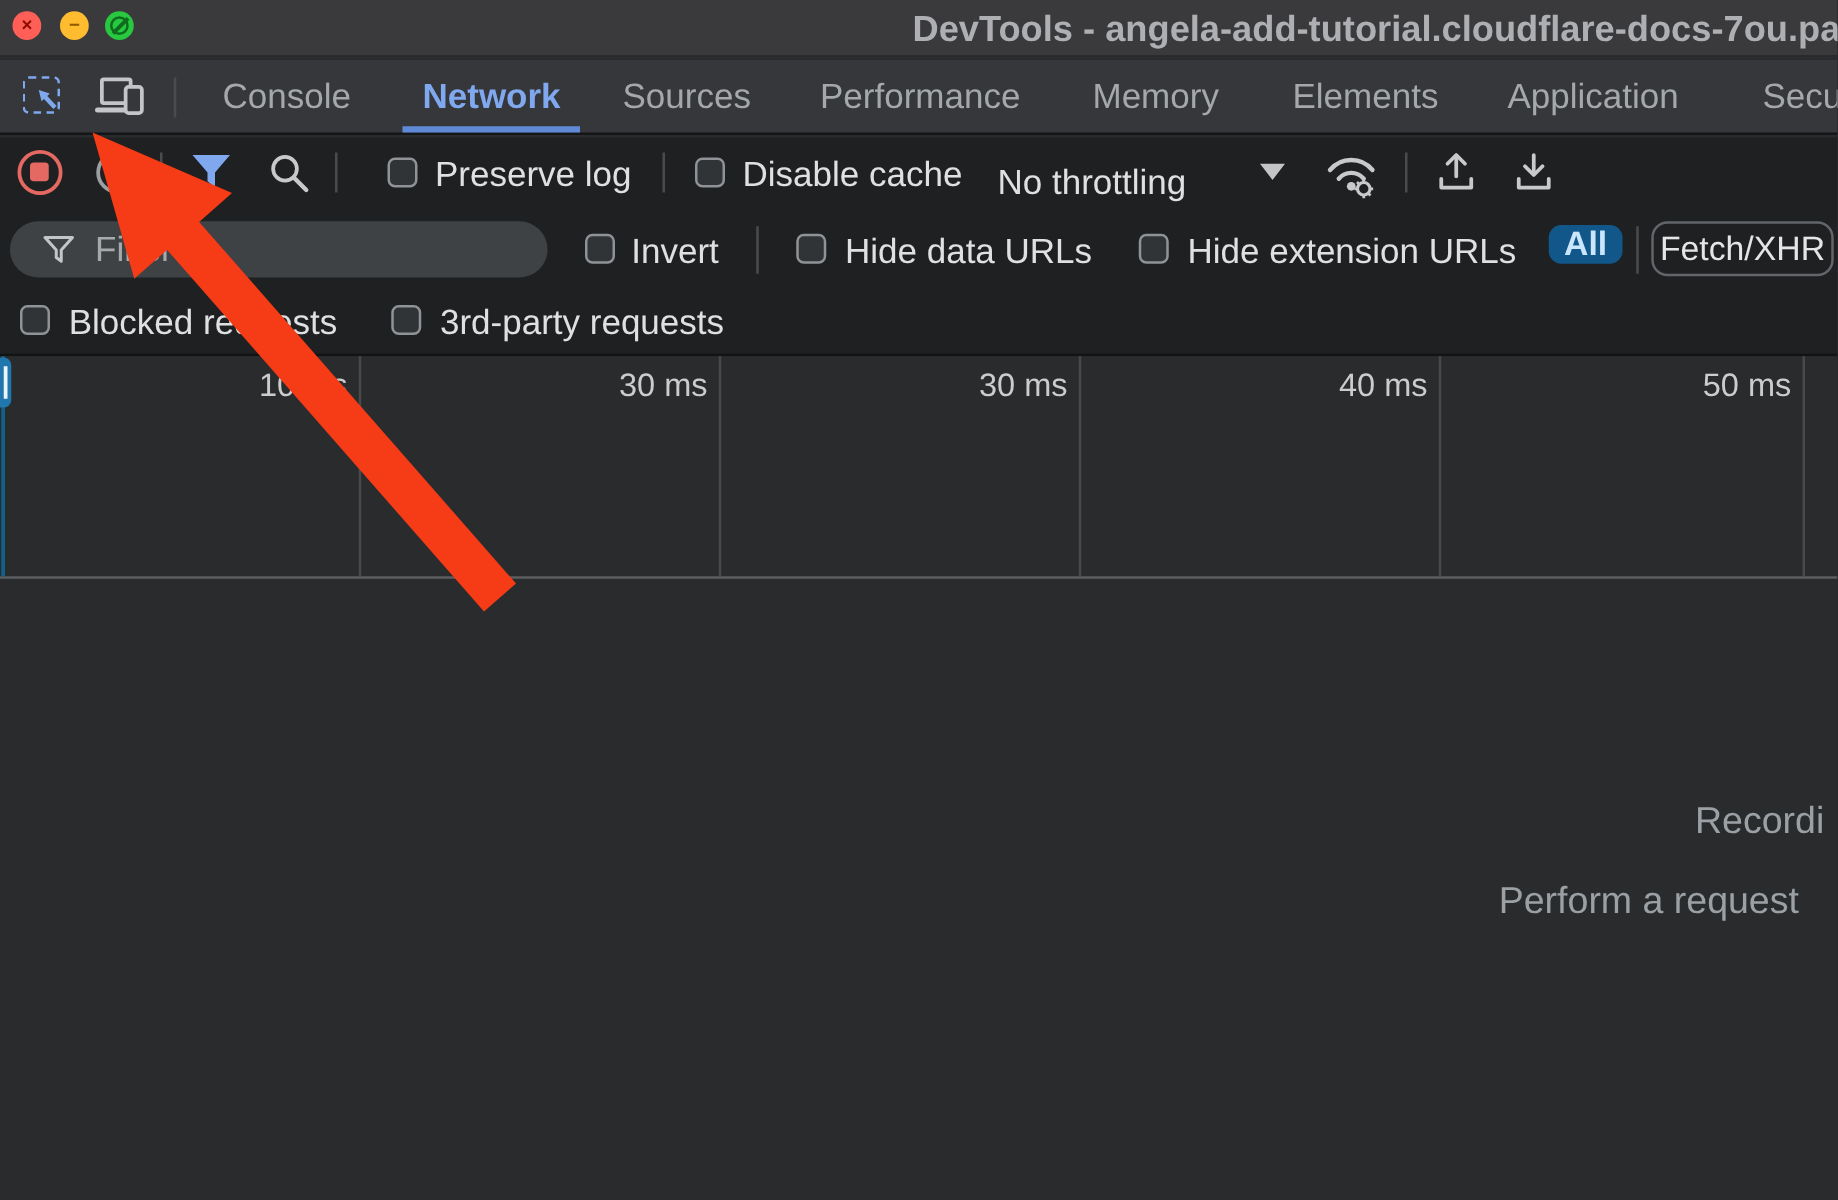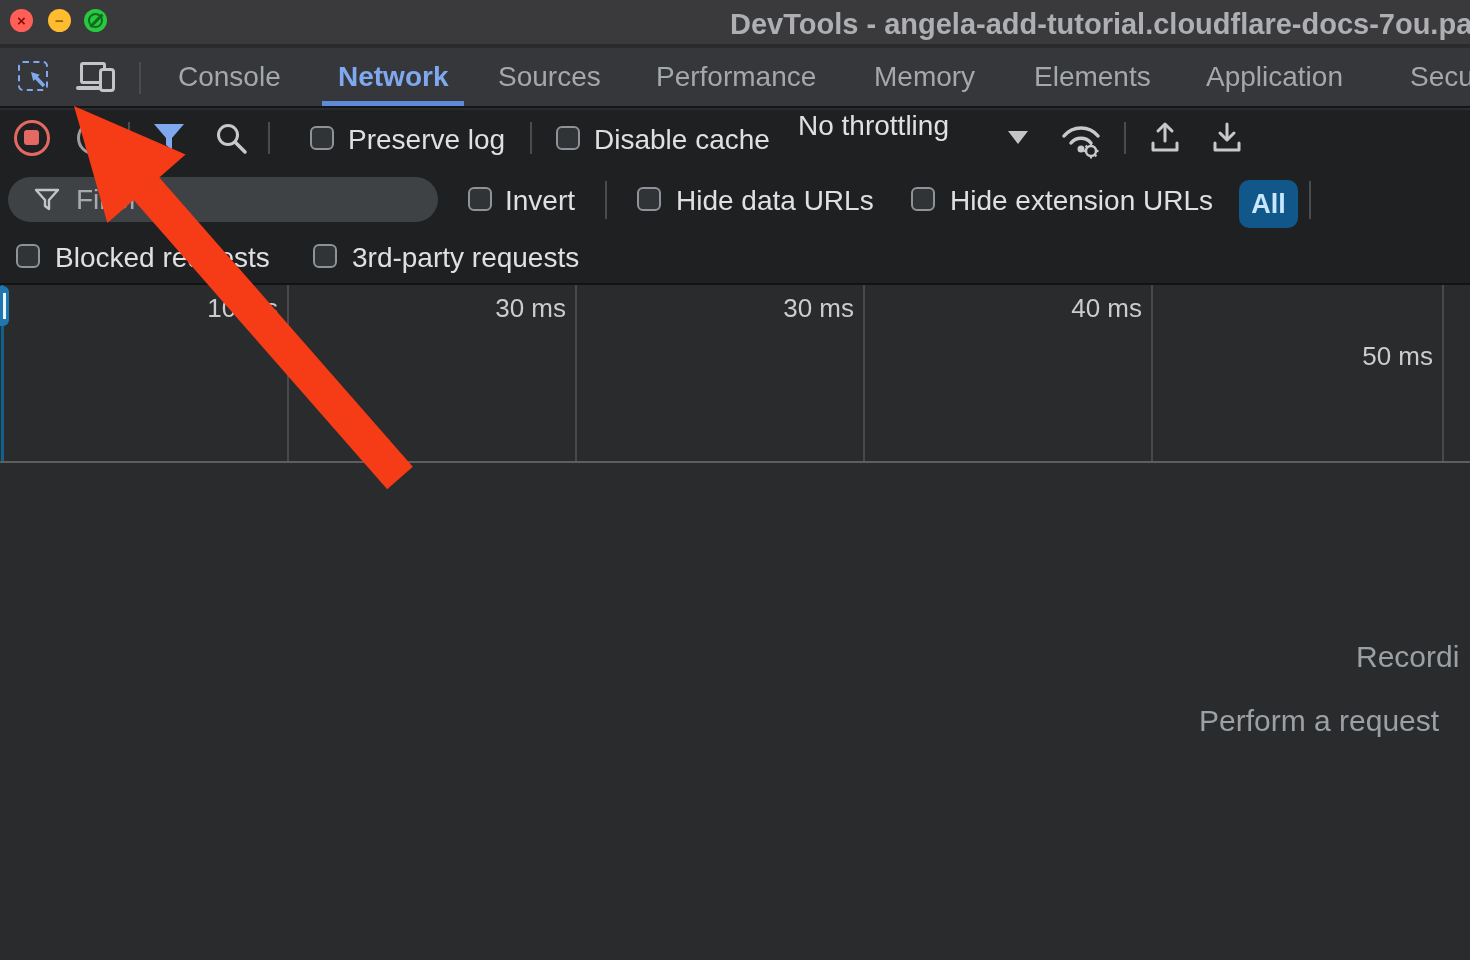--- a/index.html
+++ b/index.html
@@ -69,21 +69,21 @@
               border:2.5px solid #8f9296; border-radius:6px; }
 
   
   .filter-pill { position:absolute; left:8px; top:177px; width:430px; height:45px;
                  background:#3f4245; border-radius:23px; }
   .filter-input { position:absolute; left:76px; top:181px; width:340px; height:38px;
                   background:transparent; border:none; outline:none;
                   color:#dee0e2; font-size:28px; font-family:"Liberation Sans",sans-serif; }
   .filter-input::placeholder { color:#a6aaad; opacity:1; }
 
-  .pill-all { position:absolute; left:1239px; top:180px; width:59px; height:48px;
+  .pill-all { position:absolute; left:1239px; top:180px; width:59px; height:31px;
               background:#11578a; border-radius:10px; color:#c9e6fd;
               font-size:27px; font-weight:700; display:flex; align-items:center;
               justify-content:center; }
   .pill-fetch { position:absolute; left:1321px; top:177px; width:146px; height:44px;
                 border:2.5px solid #62666a; border-radius:13px; color:#e4e5e6;
                 font-size:27px; display:flex; align-items:center; justify-content:center;
                 background:transparent; white-space:nowrap; }
 
   .caret-down { position:absolute; left:1008px; top:131px; width:0; height:0;
                 border-left:10px solid transparent; border-right:10px solid transparent;
@@ -193,21 +193,21 @@
   <div class="vsep" style="left:268px; top:122px; height:32px;"></div>
 
   <div class="checkbox" style="left:310px; top:126px;"></div>
   <div class="label" style="left:348px; top:124px;">Preserve log</div>
 
   <div class="vsep" style="left:530px; top:122px; height:32px;"></div>
 
   <div class="checkbox" style="left:556px; top:126px;"></div>
   <div class="label" style="left:594px; top:124px;">Disable cache</div>
 
-  <div class="label" style="left:798px; top:110px;">No throttling</div>
+  <div class="label" style="left:798px; top:130px;">No throttling</div>
   <div class="caret-down"></div>
 
   <svg class="icon" style="left:1058px; top:118px;" width="46" height="42" viewBox="0 0 46 42">
     <path d="M6 18 A22 22 0 0 1 40 18" fill="none" stroke="#c7c9cb" stroke-width="3.5" stroke-linecap="round"></path>
     <path d="M13 25 A13 13 0 0 1 33 25" fill="none" stroke="#c7c9cb" stroke-width="3.5" stroke-linecap="round"></path>
     <circle cx="23" cy="31" r="3.5" fill="#c7c9cb"></circle>
     <g>
       <circle cx="33" cy="33" r="5" fill="none" stroke="#c7c9cb" stroke-width="2.5"></circle>
       <g stroke="#c7c9cb" stroke-width="2.2">
         <line x1="33" y1="25.5" x2="33" y2="28"></line>
@@ -254,41 +254,44 @@
   <div class="checkbox" style="left:637px; top:187px;"></div>
   <div class="label" style="left:676px; top:185px;">Hide data URLs</div>
 
   <div class="checkbox" style="left:911px; top:187px;"></div>
   <div class="label" style="left:950px; top:185px;">Hide extension URLs</div>
 
   <div class="pill-all">
       <span>All</span>
     </div>
   <div class="vsep" style="left:1309px; top:181px; height:38px;"></div>
+  <div class="pill-fetch">
+      <span>Fetch/XHR</span>
+    </div>
 
   <div class="toolrow row3"></div>
 
   <div class="checkbox" style="left:16px; top:244px;"></div>
   <div class="label" style="left:55px; top:242px;">Blocked requests</div>
 
   <div class="checkbox" style="left:313px; top:244px;"></div>
   <div class="label" style="left:352px; top:242px;">3rd-party requests</div>
 
   <div class="overview">
     <div class="gridline" style="left:287px;"></div>
     <div class="gridline" style="left:575px;"></div>
     <div class="gridline" style="left:863px;"></div>
     <div class="gridline" style="left:1151px;"></div>
     <div class="gridline" style="left:1442px;"></div>
 
     <div class="ms-label" style="left:278px;">10 ms</div>
     <div class="ms-label" style="left:566px;">30 ms</div>
     <div class="ms-label" style="left:854px;">30 ms</div>
     <div class="ms-label" style="left:1142px;">40 ms</div>
-    <div class="ms-label" style="left:1433px;margin-top:48px;">50 ms</div>
+    <div class="ms-label" style="left:1433px;">50 ms</div>
 
     <div class="ov-line"></div>
     <div class="ov-handle">
         <div class="grip"></div>
       </div>
   </div>
 
   <div class="empty-line" style="left:1356px; top:640px;">Recordi</div>
   <div class="empty-line" style="left:1199px; top:704px;">Perform a request</div>
 

